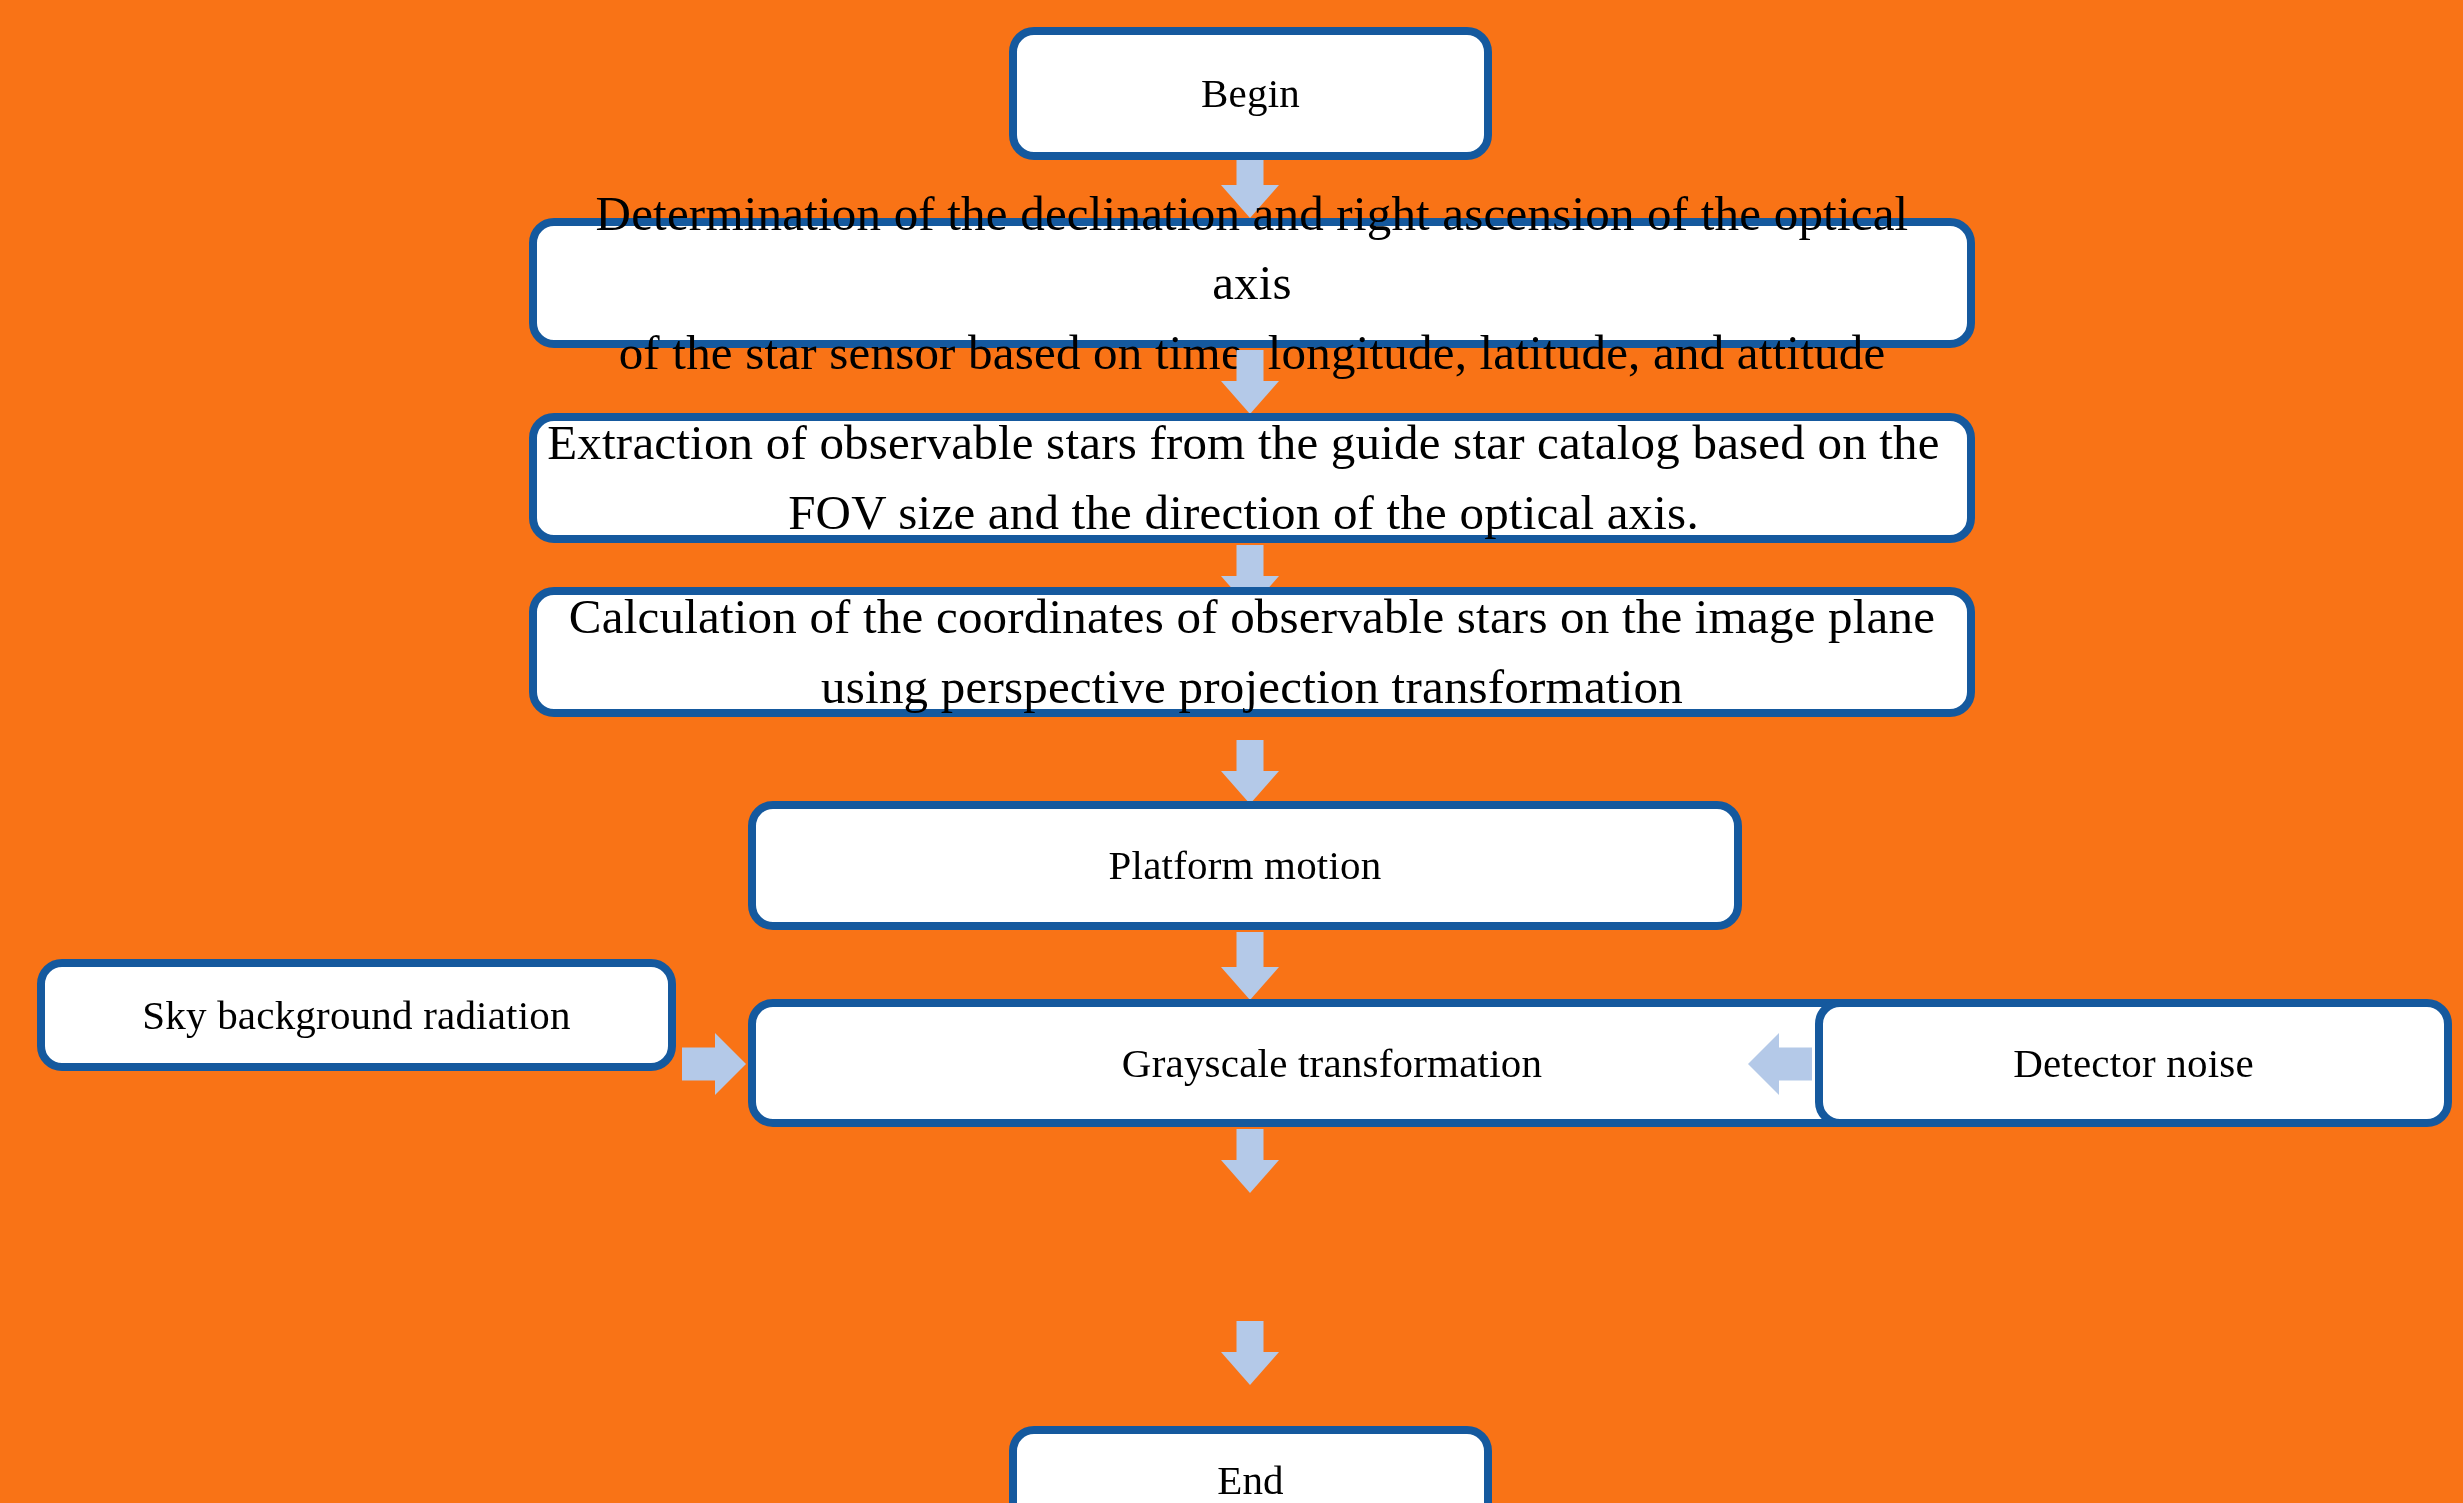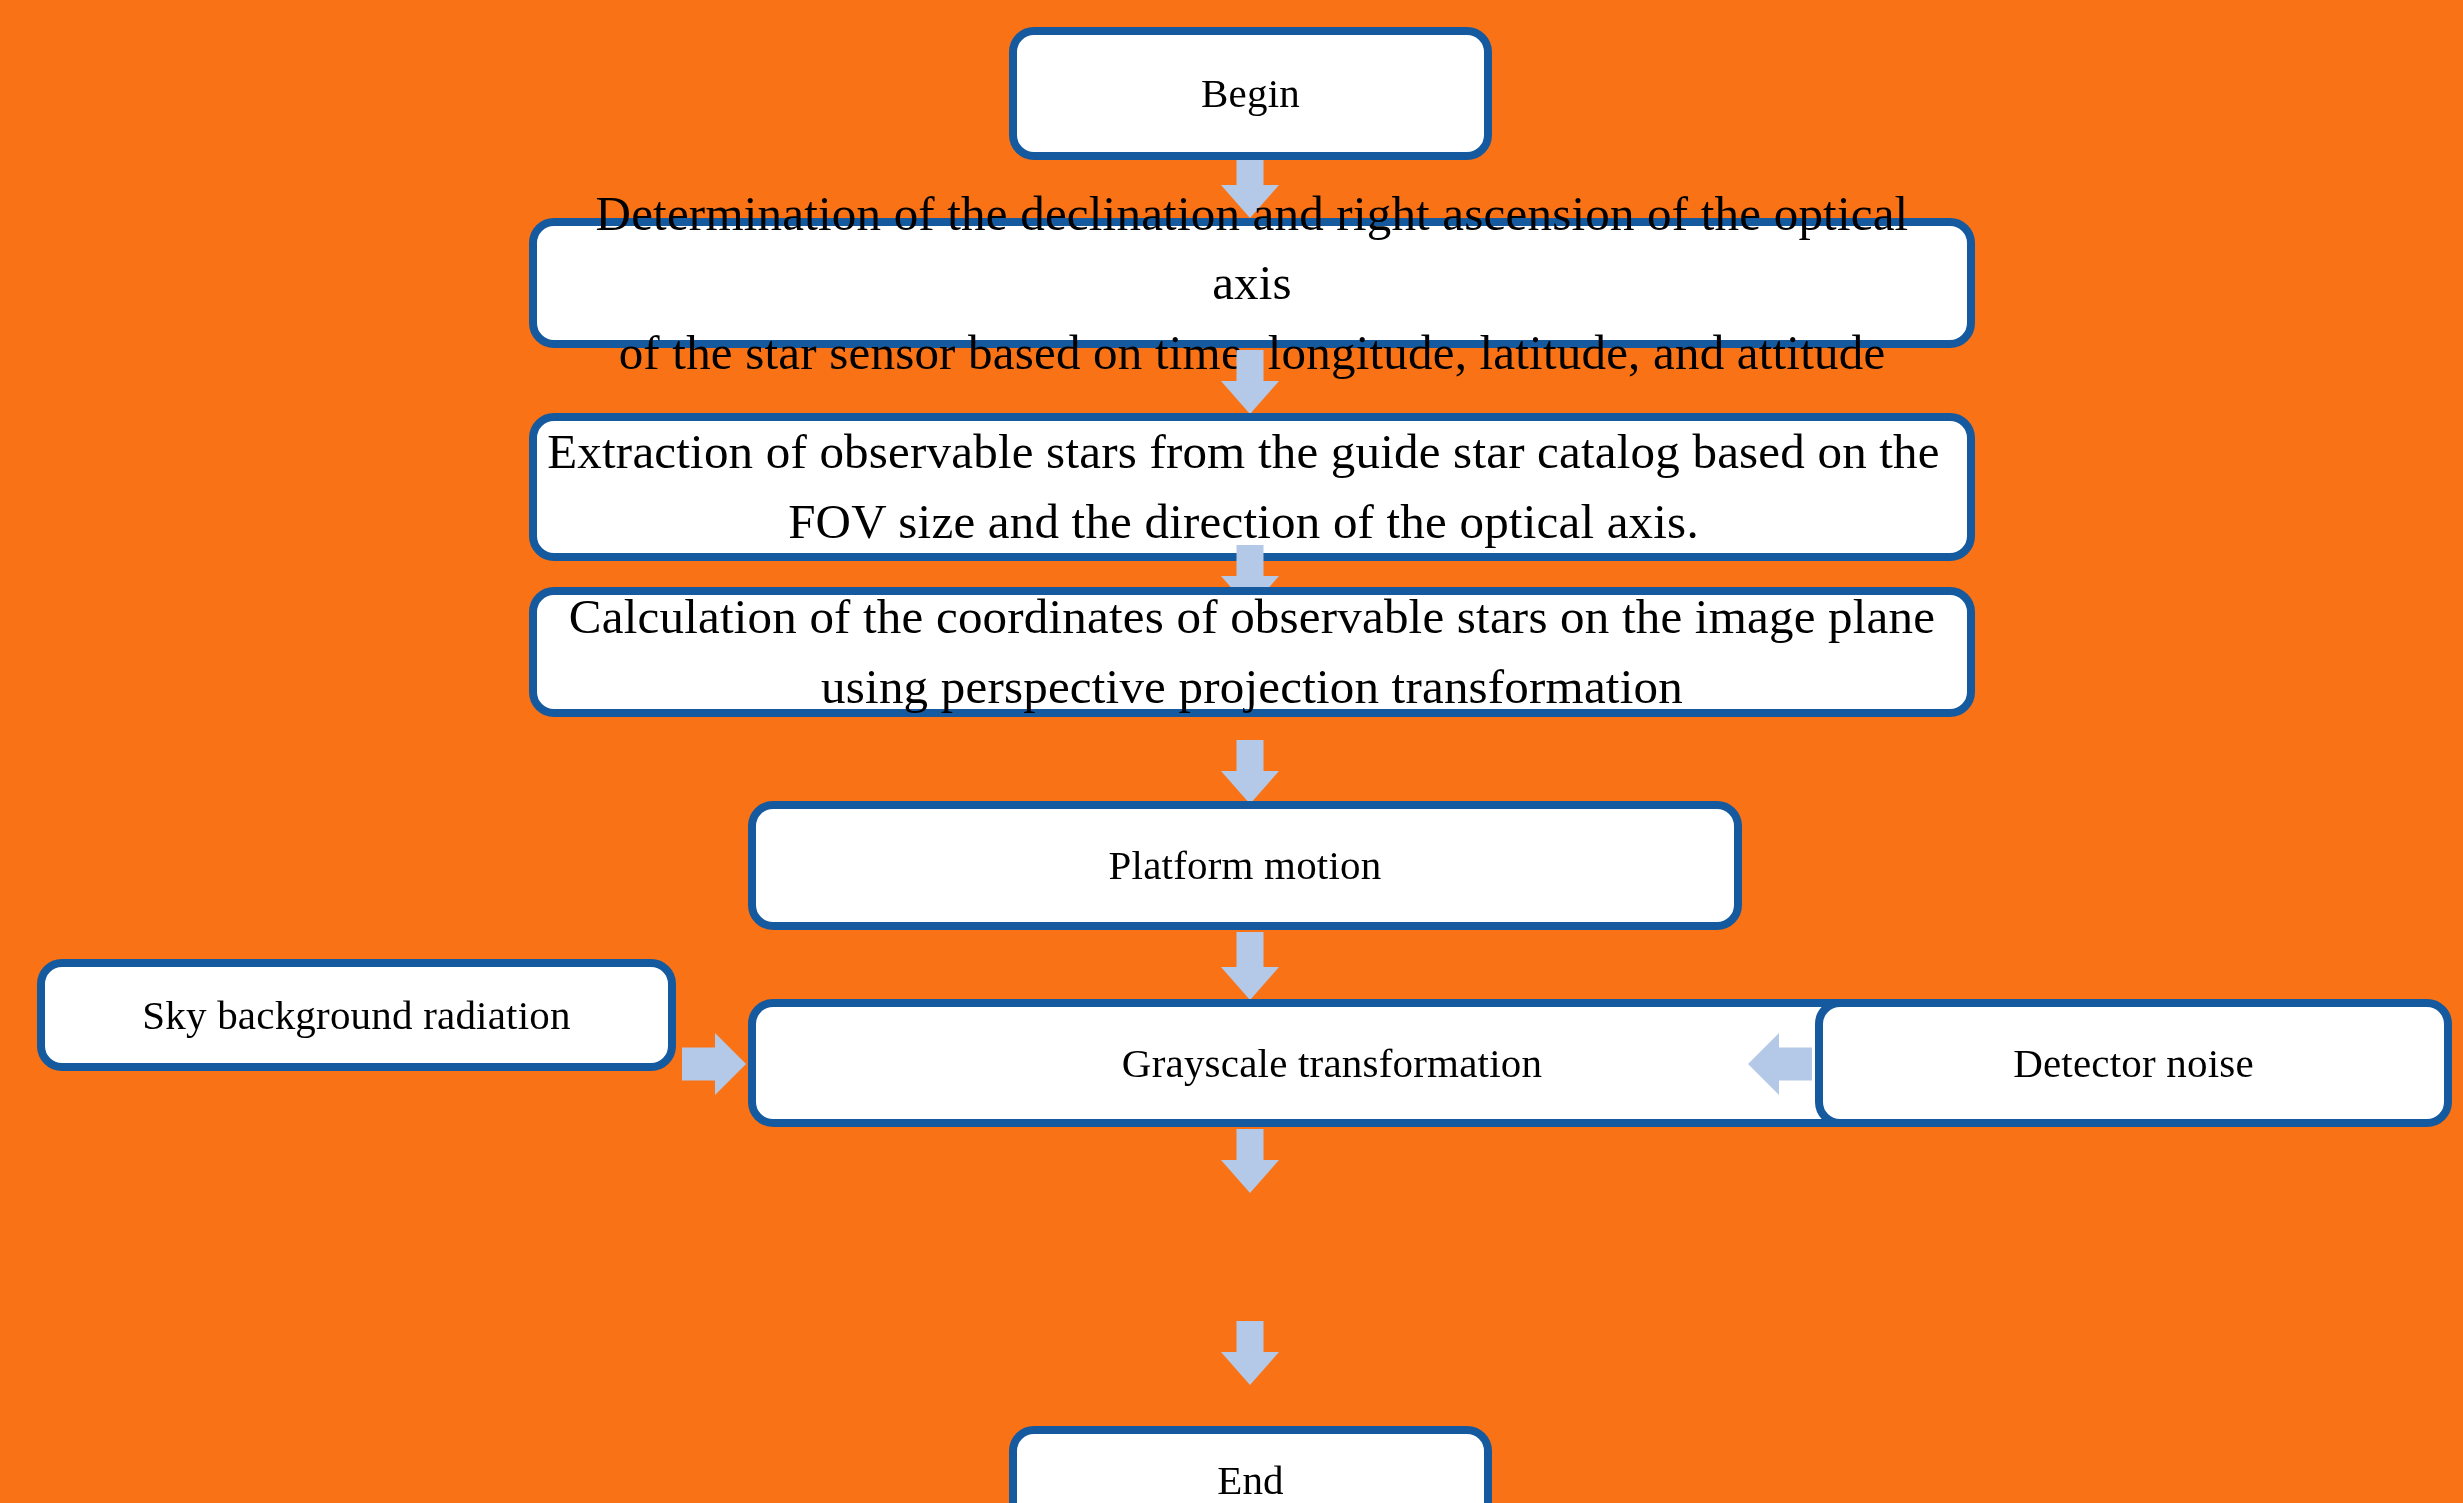--- a/index.html
+++ b/index.html
@@ -110,21 +110,21 @@
   <div class="node two-line" style="left:529px; top:218px; width:1446px; height:130px;">
     <span class="node-label">Determination of the declination and right ascension of the optical axis
 of the star sensor based on time, longitude, latitude, and attitude</span>
   </div>
 
   <div class="arrow-wrap arrow-down" style="left:1221px; top:350px; width:58px; height:64px;">
     <div class="shaft" style="height:33px;"></div>
     <div class="head"></div>
   </div>
 
-  <div class="node two-line" style="left:529px; top:413px; width:1446px; height:148px;padding-left:8px;">
+  <div class="node two-line" style="left:529px; top:413px; width:1446px; height:130px;padding-left:8px;">
     <span class="node-label">Extraction of observable stars from the guide star catalog based on the
 FOV size and the direction of the optical axis.</span>
   </div>
 
   <div class="arrow-wrap arrow-down" style="left:1221px; top:545px; width:58px; height:64px;">
     <div class="shaft" style="height:33px;"></div>
     <div class="head"></div>
   </div>
 
   <div class="node two-line" style="left:529px; top:587px; width:1446px; height:130px;">

